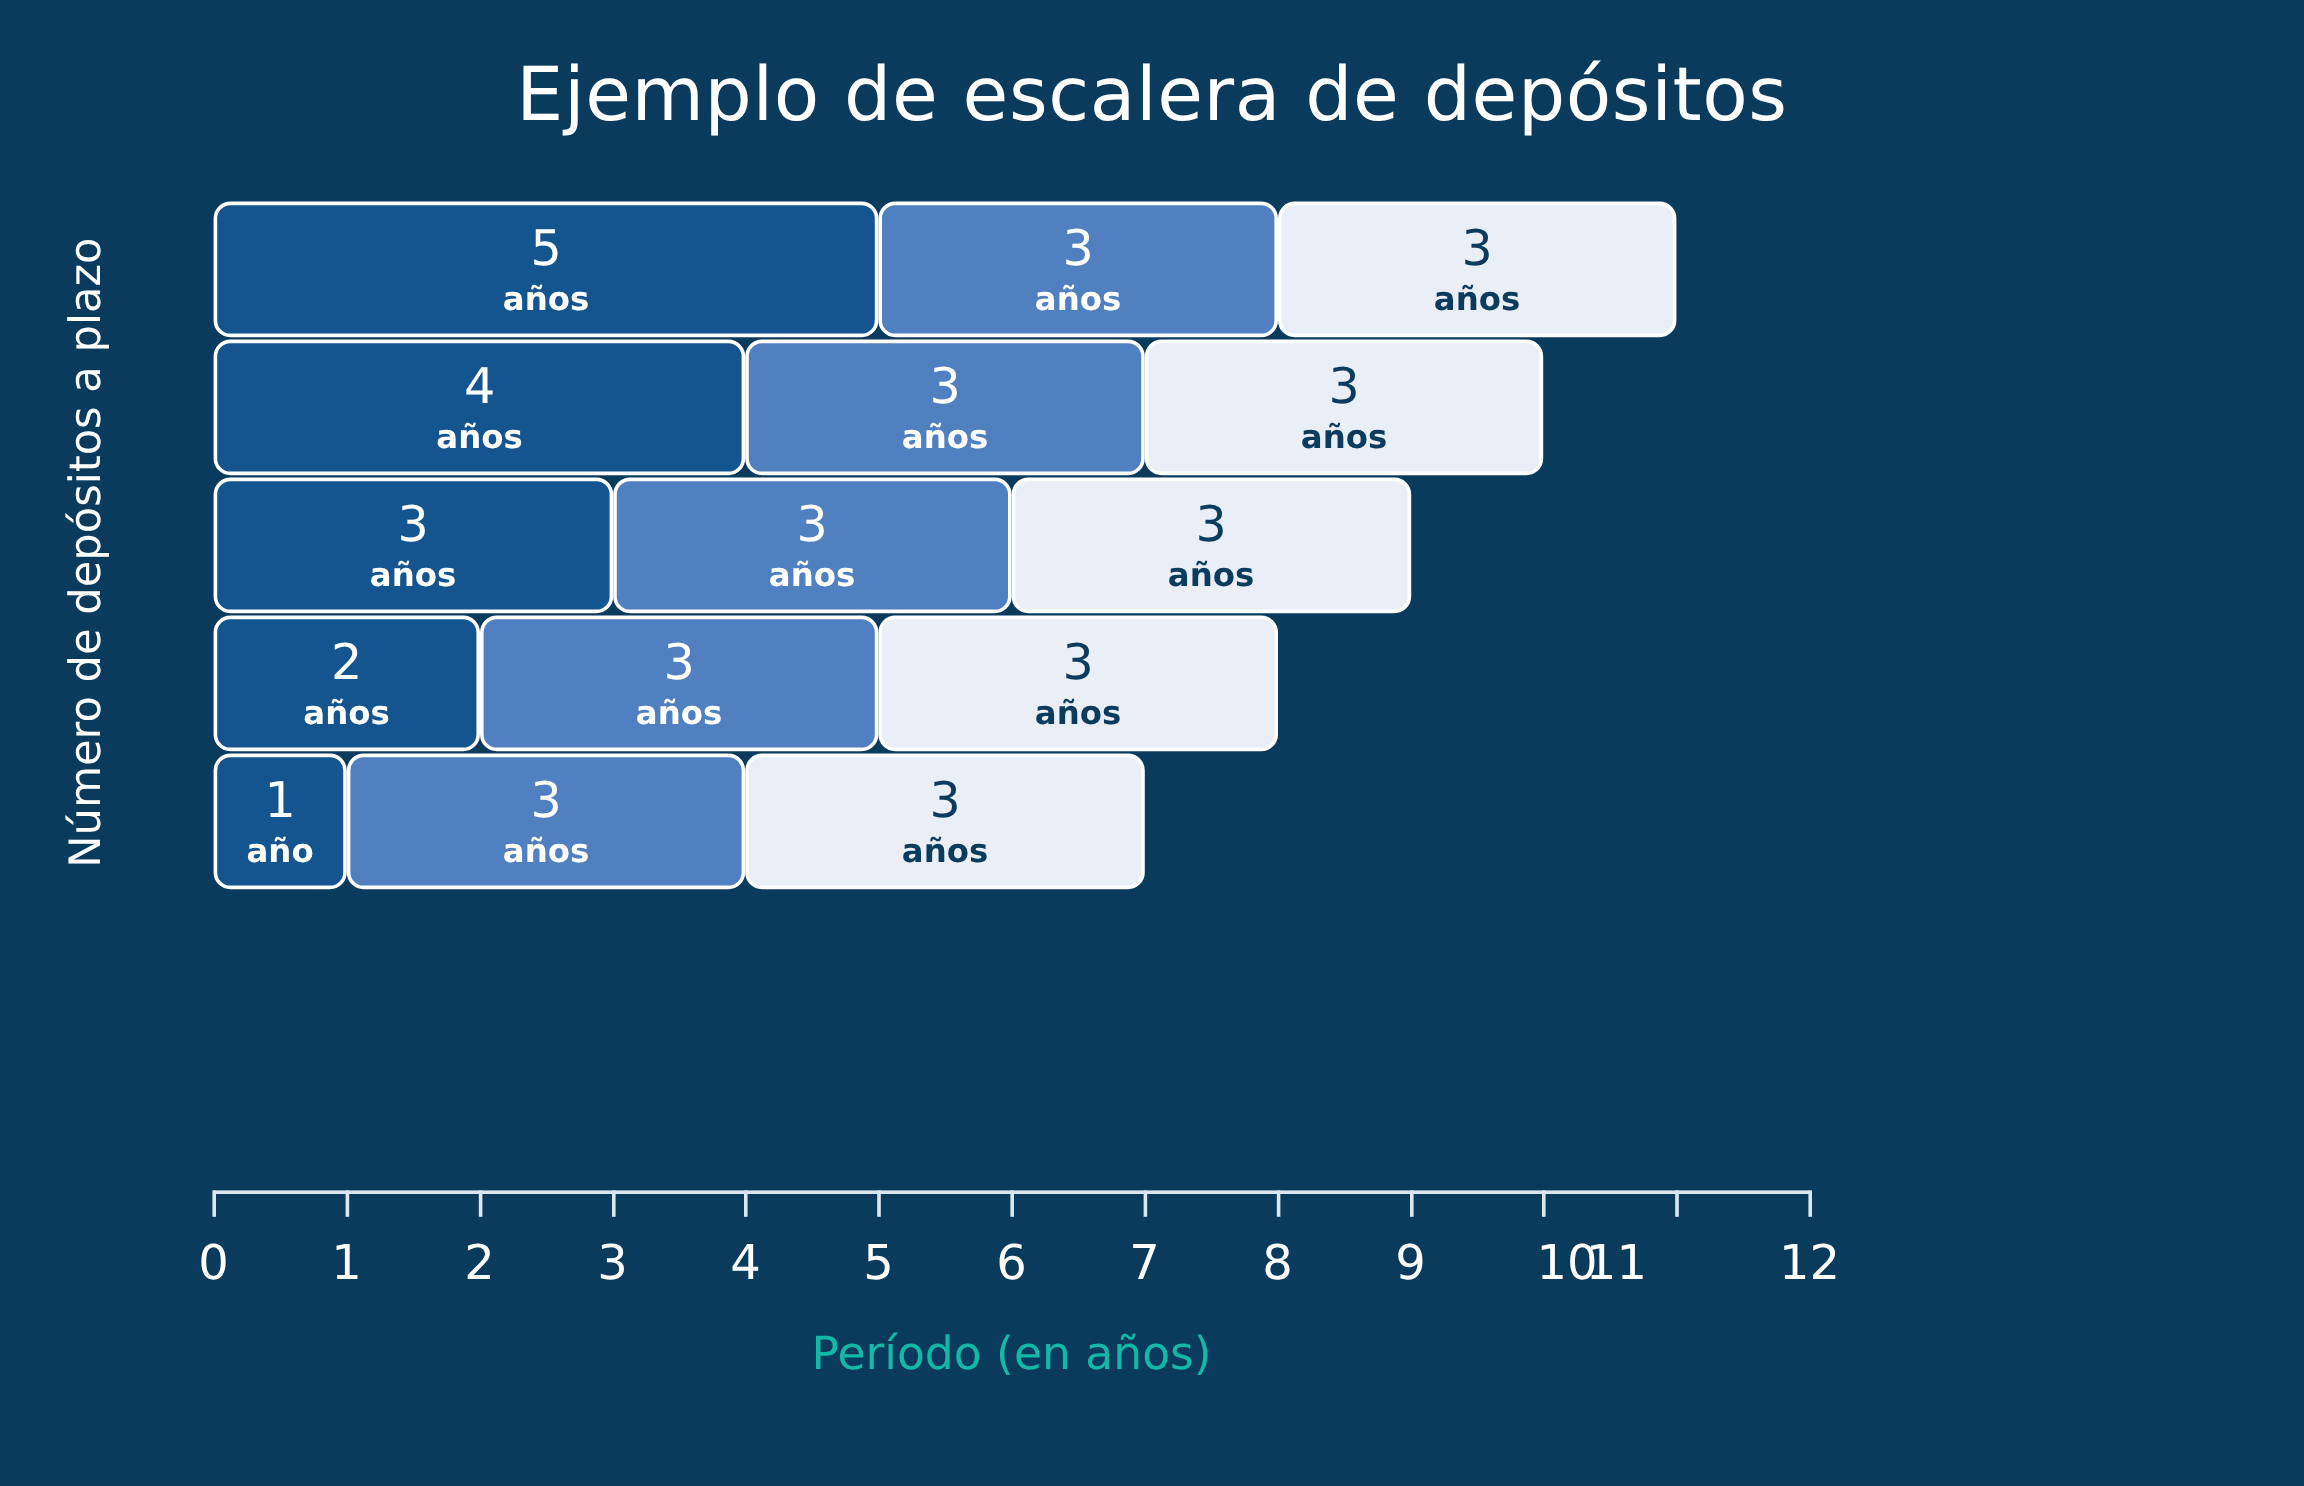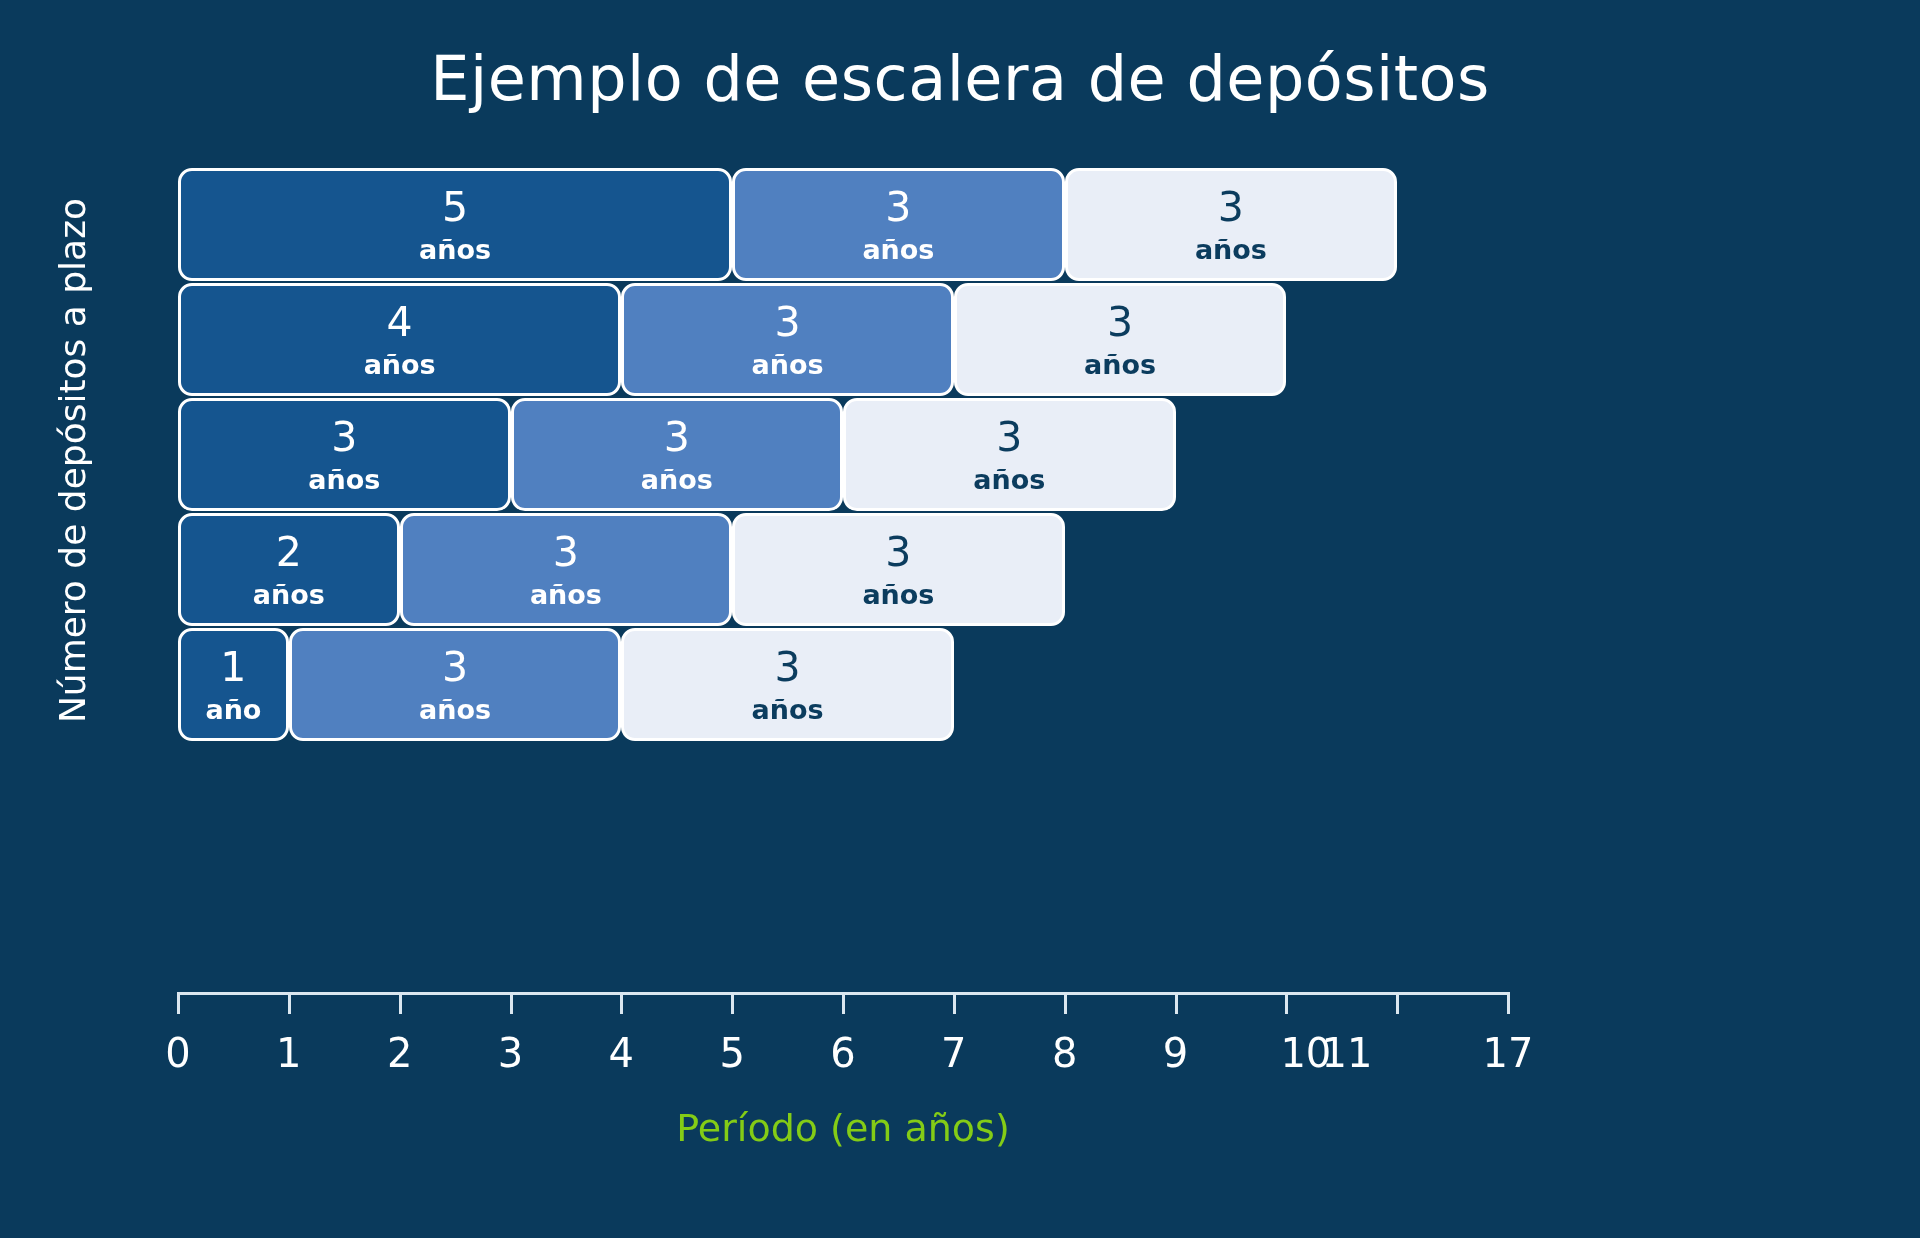--- a/index.html
+++ b/index.html
@@ -130,21 +130,21 @@
     color: #ffffff;
   }
 
   .x-axis-title {
     position: absolute;
     left: 178px;
     top: 1106px;
     width: 1330px;
     text-align: center;
     font-size: 38px;
-    color: #84cc16;
+    color: #14b8a6;
     white-space: nowrap;
   }
 </style>
 </head>
 <body>
 
 <div id="chart-root">
 
   <div class="chart-title">Ejemplo de escalera de depósitos</div>
 
@@ -243,18 +243,18 @@
       <div class="axis-tick-label" style="left: 775.833px;">7</div>
       <div class="axis-tick" style="left: 885.667px;"></div>
       <div class="axis-tick-label" style="left: 886.667px;">8</div>
       <div class="axis-tick" style="left: 996.5px;"></div>
       <div class="axis-tick-label" style="left: 997.5px;">9</div>
       <div class="axis-tick" style="left: 1107.33px;"></div>
       <div class="axis-tick-label" style="left: 1108.33px; text-align: right;">10</div>
       <div class="axis-tick" style="left: 1218.17px;"></div>
       <div class="axis-tick-label" style="left: 1169px;">11</div>
       <div class="axis-tick" style="left: 1329px;"></div>
-      <div class="axis-tick-label" style="left: 1330px;">17</div>
+      <div class="axis-tick-label" style="left: 1330px;">12</div>
     </div>
 
   <div class="x-axis-title">Período (en años)</div>
 
 </div>
 
 </body></html>

